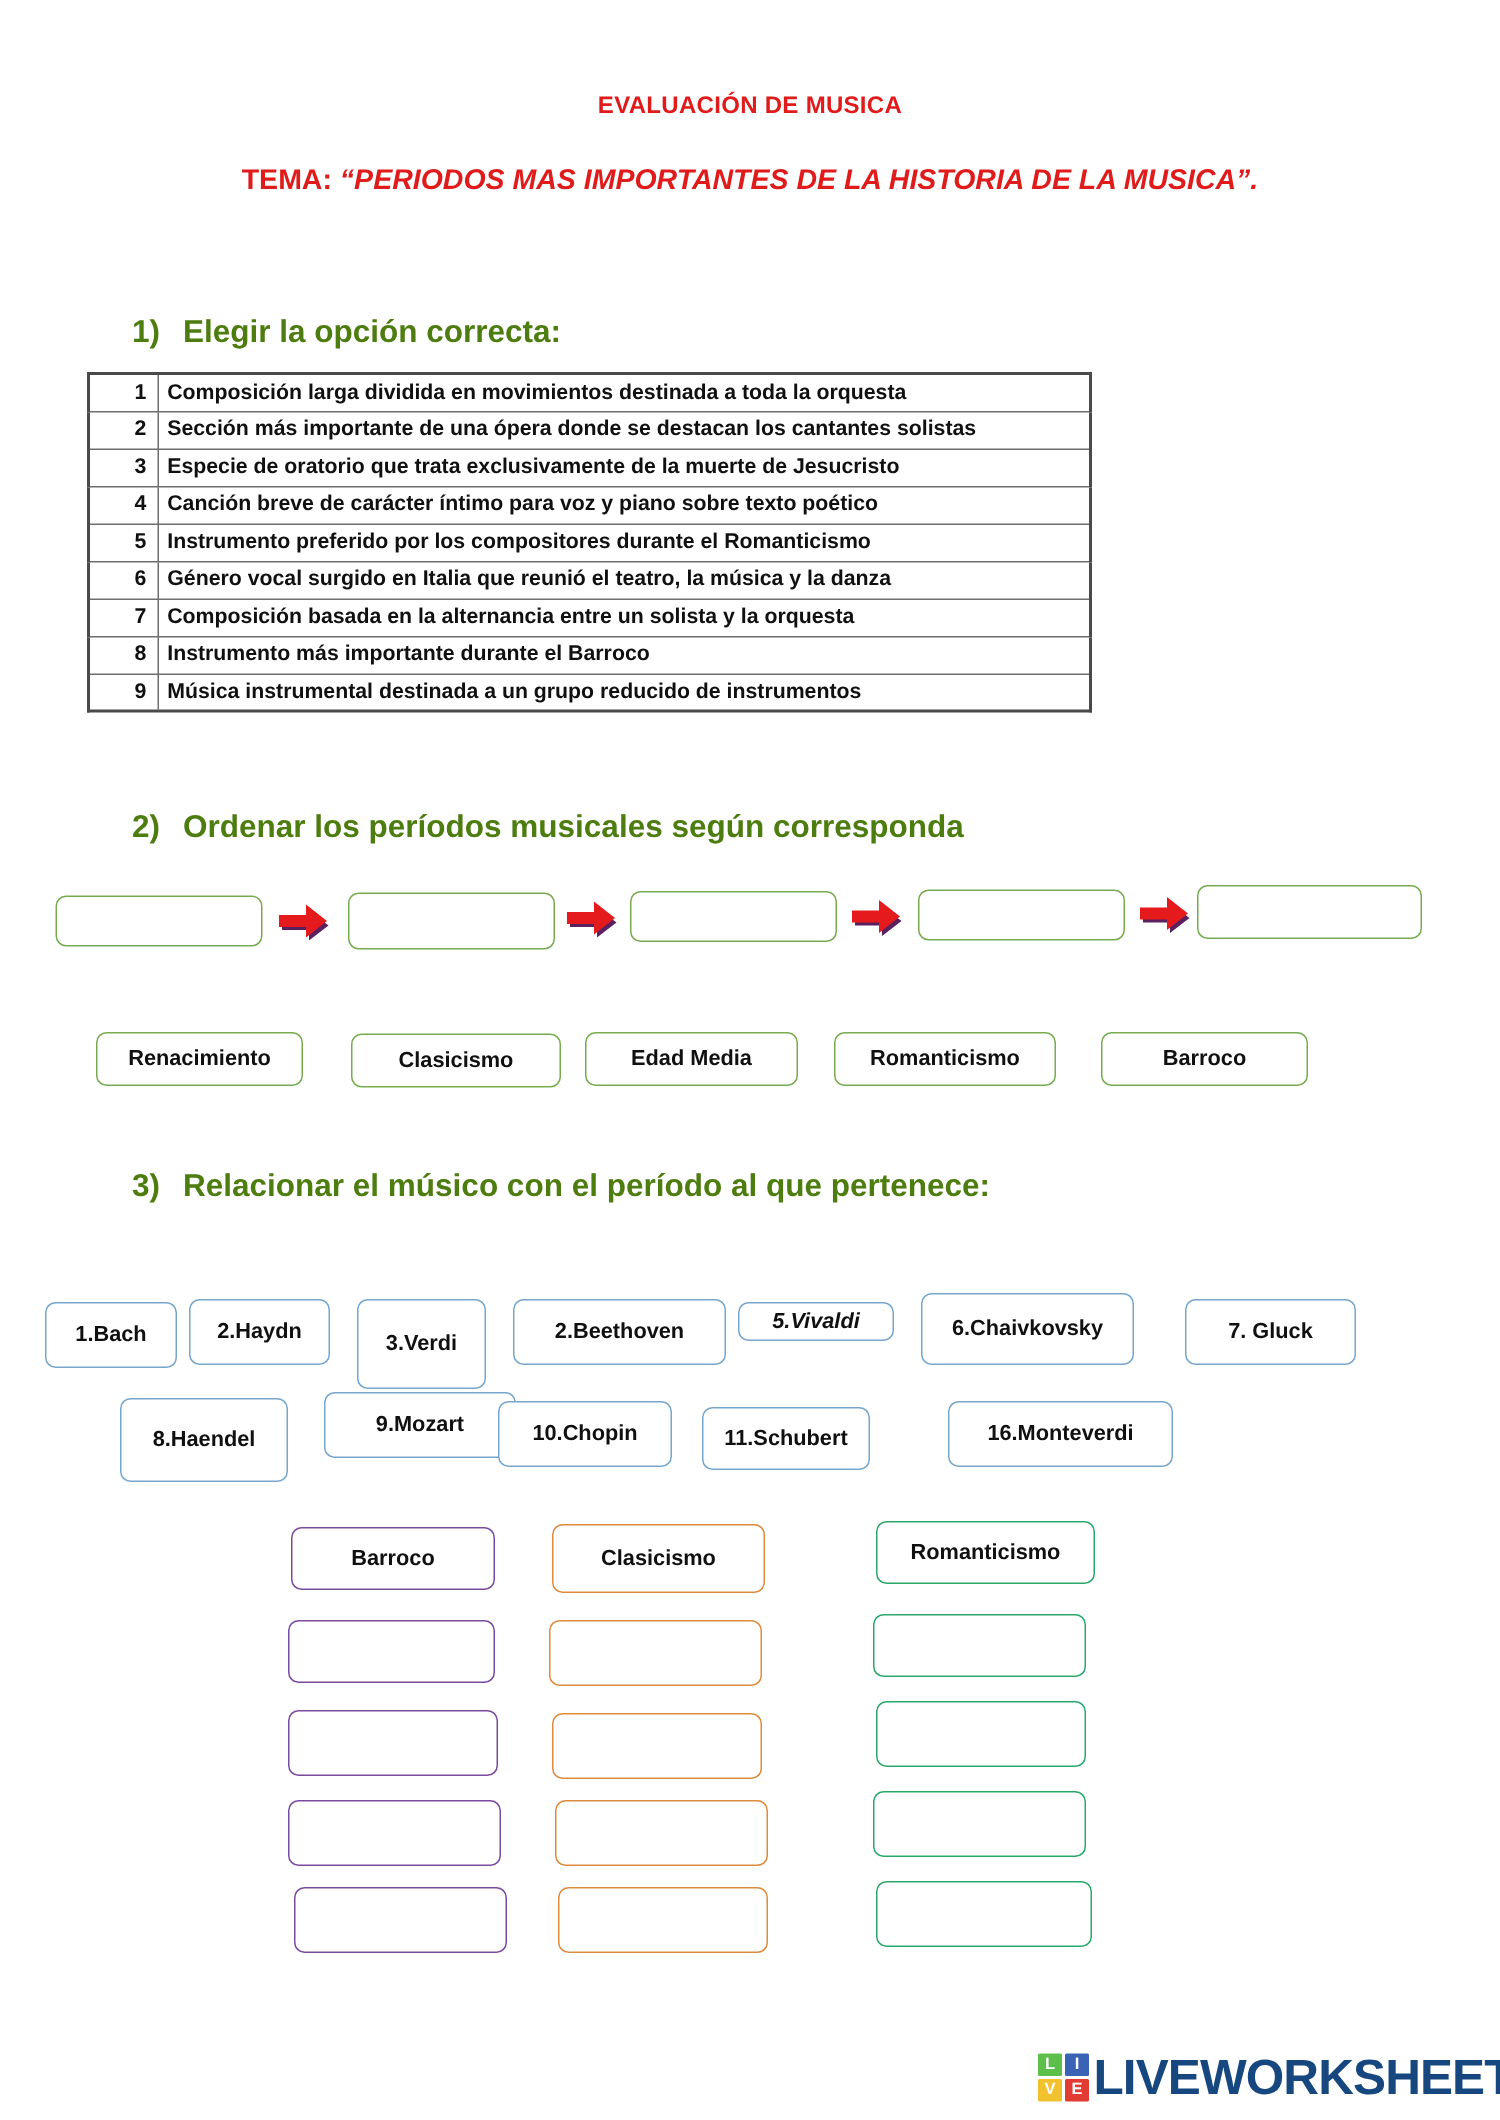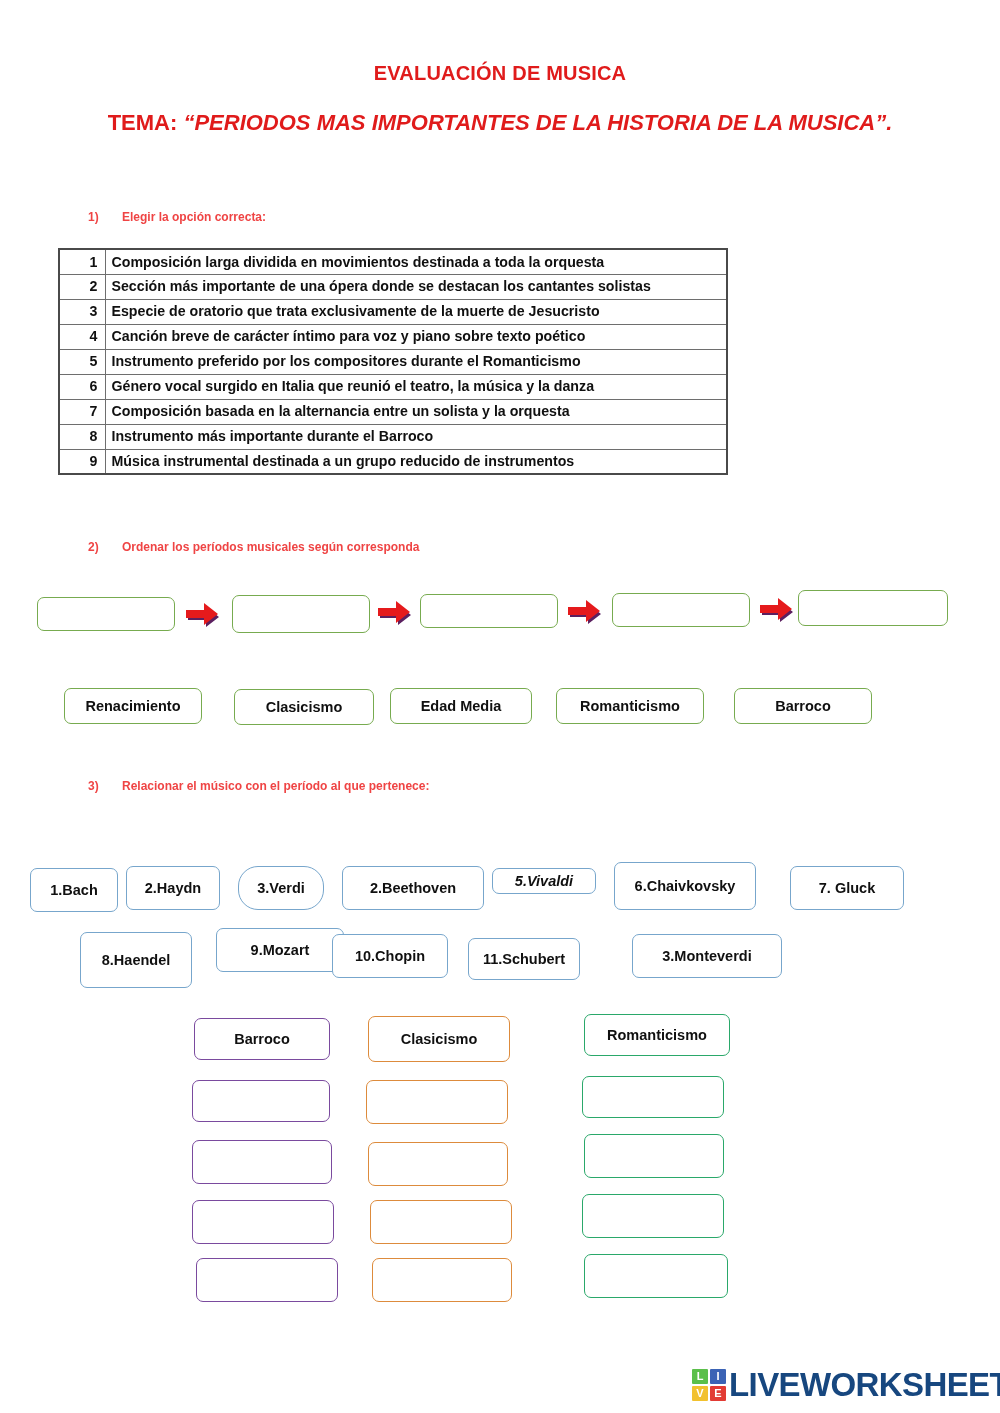--- a/index.html
+++ b/index.html
@@ -13,44 +13,44 @@
     position: relative;
     overflow: hidden;
   }
 
   
   .title-main {
     position: absolute;
     left: 0; top: 62px;
     width: 1000px;
     text-align: center;
-    font-size: 20px;
+    font-size: 16px;
     font-weight: bold;
     color: #e01b1b;
     letter-spacing: 0.2px;
   }
   .title-sub {
     position: absolute;
     left: 0; top: 110px;
     width: 1000px;
     text-align: center;
-    font-size: 22px;
+    font-size: 19px;
     font-weight: bold;
     color: #e01b1b;
   }
   .title-sub .quoted {
     font-style: italic;
   }
 
   
   .prompt {
     position: absolute;
-    font-size: 12px;
-    font-weight: bold;
-    color: #ef4444;
+    font-size: 21px;
+    font-weight: bold;
+    color: #4d7c0f;
     white-space: nowrap;
   }
   .prompt .num { display: inline-block; width: 34px; }
   #prompt-1 { left: 88px; top: 210px; }
   #prompt-2 { left: 88px; top: 540px; }
   #prompt-3 { left: 88px; top: 779px; }
 
   
   .q-table {
     position: absolute;
@@ -226,30 +226,30 @@
     <div class="rbox green-box" style="left: 734px; top: 688px; width: 138px; height: 36px;">Barroco</div>
   </div>
 
 <div class="prompt" id="prompt-3">
   <span class="num">3)</span><span>Relacionar el músico con el período al que pertenece:</span>
 </div>
 
 <div id="section3-composers">
     <div class="rbox blue-box" style="left: 30px; top: 868px; width: 88px; height: 44px;">1.Bach</div>
     <div class="rbox blue-box" style="left: 126px; top: 866px; width: 94px; height: 44px;">2.Haydn</div>
-    <div class="rbox blue-box" style="left: 238px; top: 866px; width: 86px; height: 44px; border-radius: 20px;">3.Verdi</div>
+    <div class="rbox blue-box" style="left: 238px; top: 866px; width: 86px; height: 60px;">3.Verdi</div>
     <div class="rbox blue-box" style="left: 342px; top: 866px; width: 142px; height: 44px;">2.Beethoven</div>
     <div class="rbox blue-box" style="left: 492px; top: 868px; width: 104px; height: 26px; font-style: italic;">5.Vivaldi</div>
     <div class="rbox blue-box" style="left: 614px; top: 862px; width: 142px; height: 48px;">6.Chaivkovsky</div>
     <div class="rbox blue-box" style="left: 790px; top: 866px; width: 114px; height: 44px;">7. Gluck</div>
     <div class="rbox blue-box" style="left: 80px; top: 932px; width: 112px; height: 56px;">8.Haendel</div>
     <div class="rbox blue-box" style="left: 216px; top: 928px; width: 128px; height: 44px;">9.Mozart</div>
     <div class="rbox blue-box" style="left: 332px; top: 934px; width: 116px; height: 44px;">10.Chopin</div>
     <div class="rbox blue-box" style="left: 468px; top: 938px; width: 112px; height: 42px;">11.Schubert</div>
-    <div class="rbox blue-box" style="left: 632px; top: 934px; width: 150px; height: 44px;">3.Monteverdi</div>
+    <div class="rbox blue-box" style="left: 632px; top: 934px; width: 150px; height: 44px;">16.Monteverdi</div>
   </div>
 <div id="section3-columns">
     <div class="rbox purple-box" style="left: 194px; top: 1018px; width: 136px; height: 42px;">Barroco</div>
     <div class="rbox purple-box" style="left: 192px; top: 1080px; width: 138px; height: 42px;"></div>
     <div class="rbox purple-box" style="left: 192px; top: 1140px; width: 140px; height: 44px;"></div>
     <div class="rbox purple-box" style="left: 192px; top: 1200px; width: 142px; height: 44px;"></div>
     <div class="rbox purple-box" style="left: 196px; top: 1258px; width: 142px; height: 44px;"></div>
     <div class="rbox orange-box" style="left: 368px; top: 1016px; width: 142px; height: 46px;">Clasicismo</div>
     <div class="rbox orange-box" style="left: 366px; top: 1080px; width: 142px; height: 44px;"></div>
     <div class="rbox orange-box" style="left: 368px; top: 1142px; width: 140px; height: 44px;"></div>

